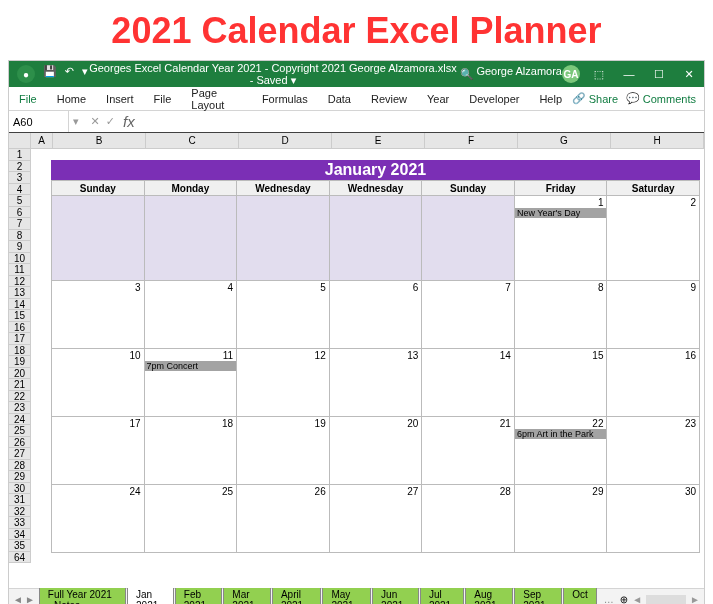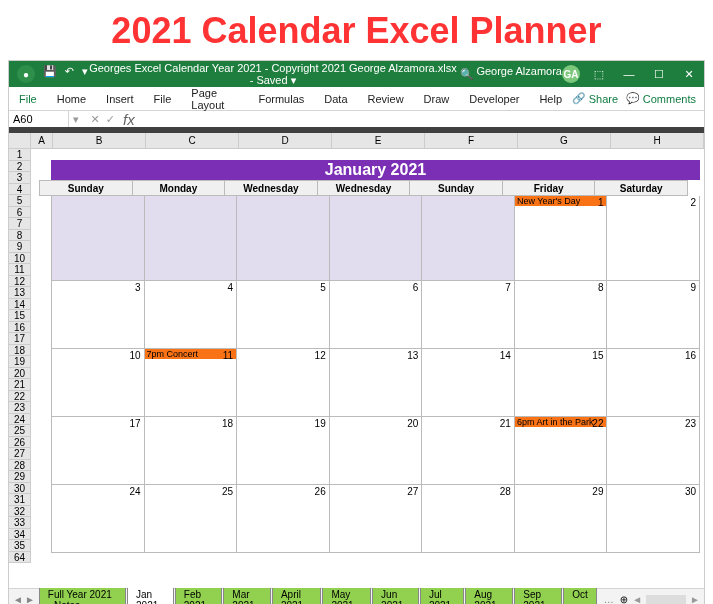--- a/index.html
+++ b/index.html
@@ -14,43 +14,43 @@
 .titlebar-search{width:18px;height:18px;border-radius:3px;display:flex;align-items:center;justify-content:center}
 .titlebar-user{display:flex;align-items:flex-start;gap:0;padding-right:4px}
 .avatar{width:18px;height:18px;border-radius:50%;background:#7bc77b;display:flex;align-items:center;justify-content:center;font-size:10px;font-weight:700}
 .win-btn{width:30px;height:26px;display:flex;align-items:center;justify-content:center;font-size:11px;cursor:pointer}
 .ribbon-tabs{background:#fff;height:24px;display:flex;align-items:center;font-size:11px;color:#222;border-bottom:1px solid #d4d4d4}
 .ribbon-tab{padding:9px 10px;cursor:pointer;height:100%;display:flex;align-items:center}
 .ribbon-tab.file{color:#107c41}
 .ribbon-right{margin-left:auto;display:flex;gap:8px;padding-right:8px}
 .share-btn{color:#107c41;display:flex;align-items:center;gap:3px}
 .comments-btn{color:#107c41;display:flex;align-items:center;gap:3px}
-.formula-bar{height:22px;display:flex;border-bottom:6px solid #404040;font-size:11px;align-items:center}
+.formula-bar{height:22px;display:flex;border-bottom:1px solid #404040;font-size:11px;align-items:center}
 .name-box{width:60px;border-right:1px solid #d4d4d4;padding:0 4px;height:100%;display:flex;align-items:center}
 .fb-icons{display:flex;gap:6px;padding:0 8px;color:#999}
 .fx{font-style:italic;font-size:15px;color:#666}
 .formula-input{flex:1;padding:0 4px}
 .sheet-area{position:relative;height:455px;background:#fff;overflow:hidden}
 .col-headers{display:flex;height:16px;font-size:10px;background:#e6e6e6}
 .corner{width:22px;border-right:1px solid #ccc;border-bottom:1px solid #ccc;background:#e6e6e6}
 .col-h{text-align:center;border-right:1px solid #ccc;border-bottom:1px solid #ccc;line-height:16px}
 .row-headers{position:absolute;left:0;top:16px;width:22px;font-size:10px;background:#e6e6e6}
 .row-h{height:11.5px;text-align:center;border-right:1px solid #ccc;border-bottom:1px solid #ccc;line-height:11px}
 .grid{position:absolute;left:22px;top:16px;right:12px}
 .month-title{background:#7b2fb5;color:#fff;text-align:center;font-weight:700;font-size:16px;height:20px;line-height:20px;margin-left:20px;width:649px}
-.day-headers{display:flex;margin-left:8px;width:649px;height:16px;font-size:10px;font-weight:700;background:#f0f0f0}
+.day-headers{display:flex;margin-left:20px;width:649px;height:16px;font-size:10px;font-weight:700;background:#f0f0f0}
 .day-h{flex:1;text-align:center;border:1px solid #bbb;border-left:none;line-height:15px}
 .day-h:first-child{border-left:1px solid #bbb}
 .cal-grid{margin-left:20px;width:649px}
 .cal-row{display:flex}
 .cal-cell{flex:1;border-right:1px solid #bbb;border-bottom:1px solid #bbb;position:relative;font-size:9px}
 .cal-row .cal-cell:first-child{border-left:1px solid #bbb}
 .date-num{position:absolute;top:1px;right:3px;font-size:10px}
 .cal-cell.prev{background:#e2ddee}
-.event{background:#f97316;font-size:9px;padding:0 2px;display:inline-block;width:100%;white-space:nowrap;overflow:hidden}
+.event{background:#a3a3a3;font-size:9px;padding:0 2px;margin-top:12px;display:inline-block;width:100%;white-space:nowrap;overflow:hidden}
 .sheet-tabs{height:22px;display:flex;align-items:center;font-size:10px;border-top:1px solid #d4d4d4;background:#f3f3f3}
 .tab-nav{display:flex;gap:2px;padding:0 4px;color:#888;font-size:10px}
 .sheet-tab{padding:2px 8px;background:#92d050;border:1px solid #888;margin-right:1px;cursor:pointer;font-size:10px}
 .sheet-tab.active{background:#fff}
 </style>
 </head>
 <body>
 
 <div class="page-title">2021 Calendar Excel Planner</div>
 
@@ -79,21 +79,21 @@
 
   <div class="ribbon-tabs" id="ribbon-tabs">
     <div class="ribbon-tab file">File</div>
       <div class="ribbon-tab">Home</div>
       <div class="ribbon-tab">Insert</div>
       <div class="ribbon-tab">File</div>
       <div class="ribbon-tab">Page Layout</div>
       <div class="ribbon-tab">Formulas</div>
       <div class="ribbon-tab">Data</div>
       <div class="ribbon-tab">Review</div>
-      <div class="ribbon-tab">Draw</div>
+      <div class="ribbon-tab">Year</div>
       <div class="ribbon-tab">Developer</div>
       <div class="ribbon-tab">Help</div>
       <div class="ribbon-right">
       <span class="share-btn">🔗 <span>Share</span></span>
       <span class="comments-btn">💬 <span>Comments</span></span>
     </div>
   </div>
 
   <div class="formula-bar">
     <div class="name-box">

